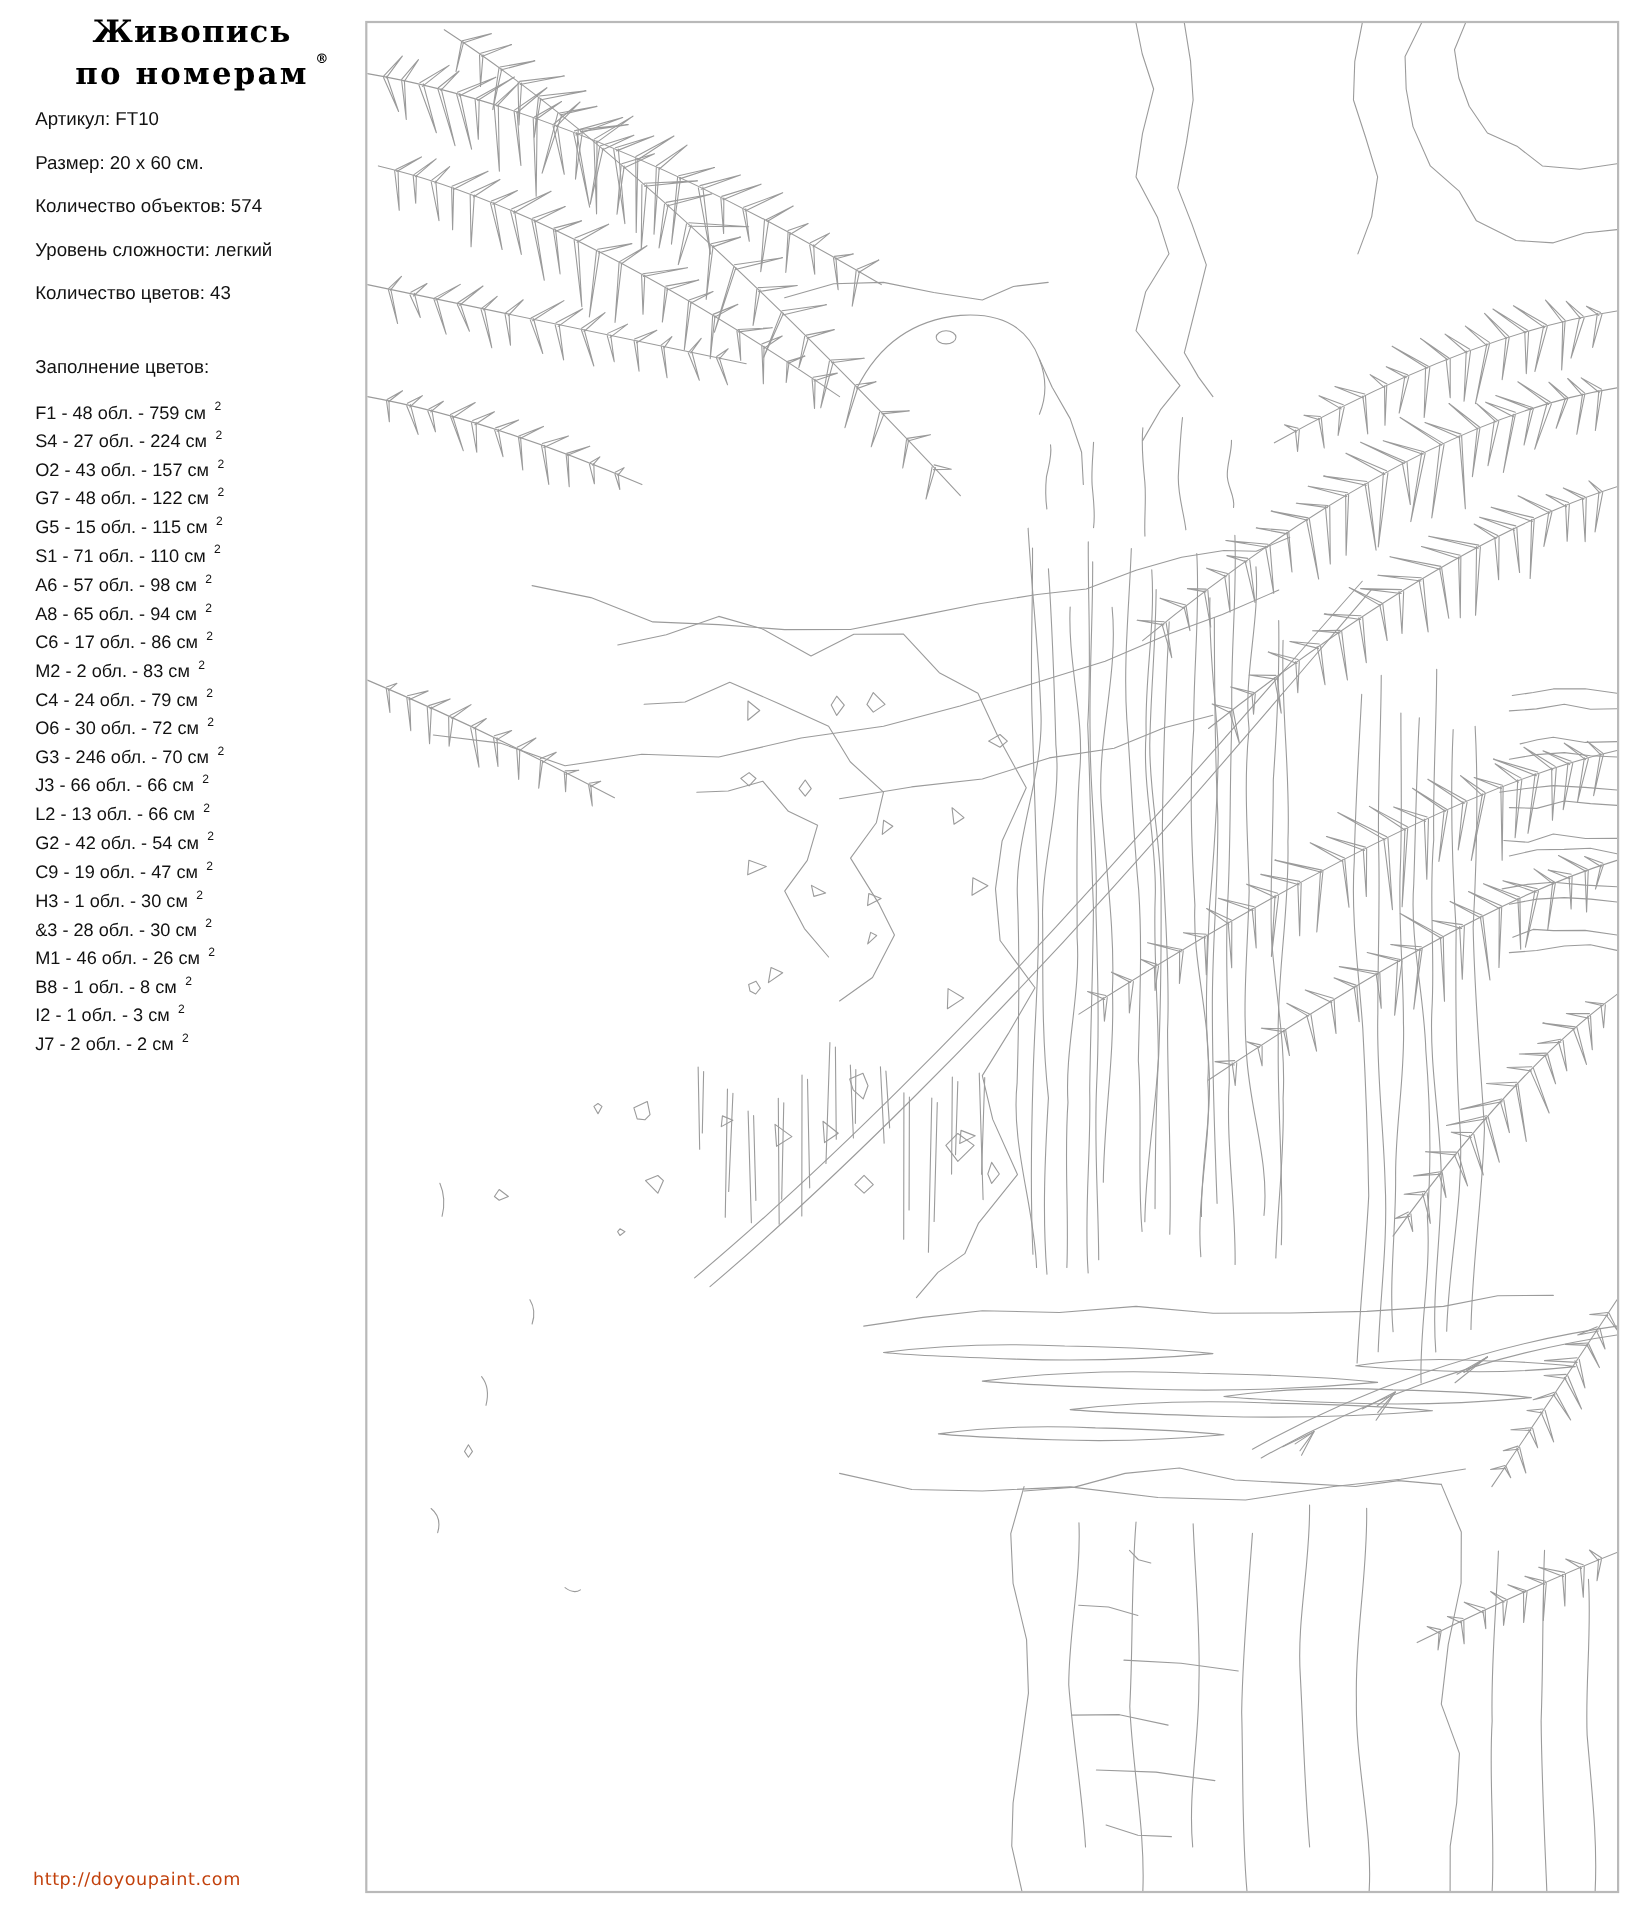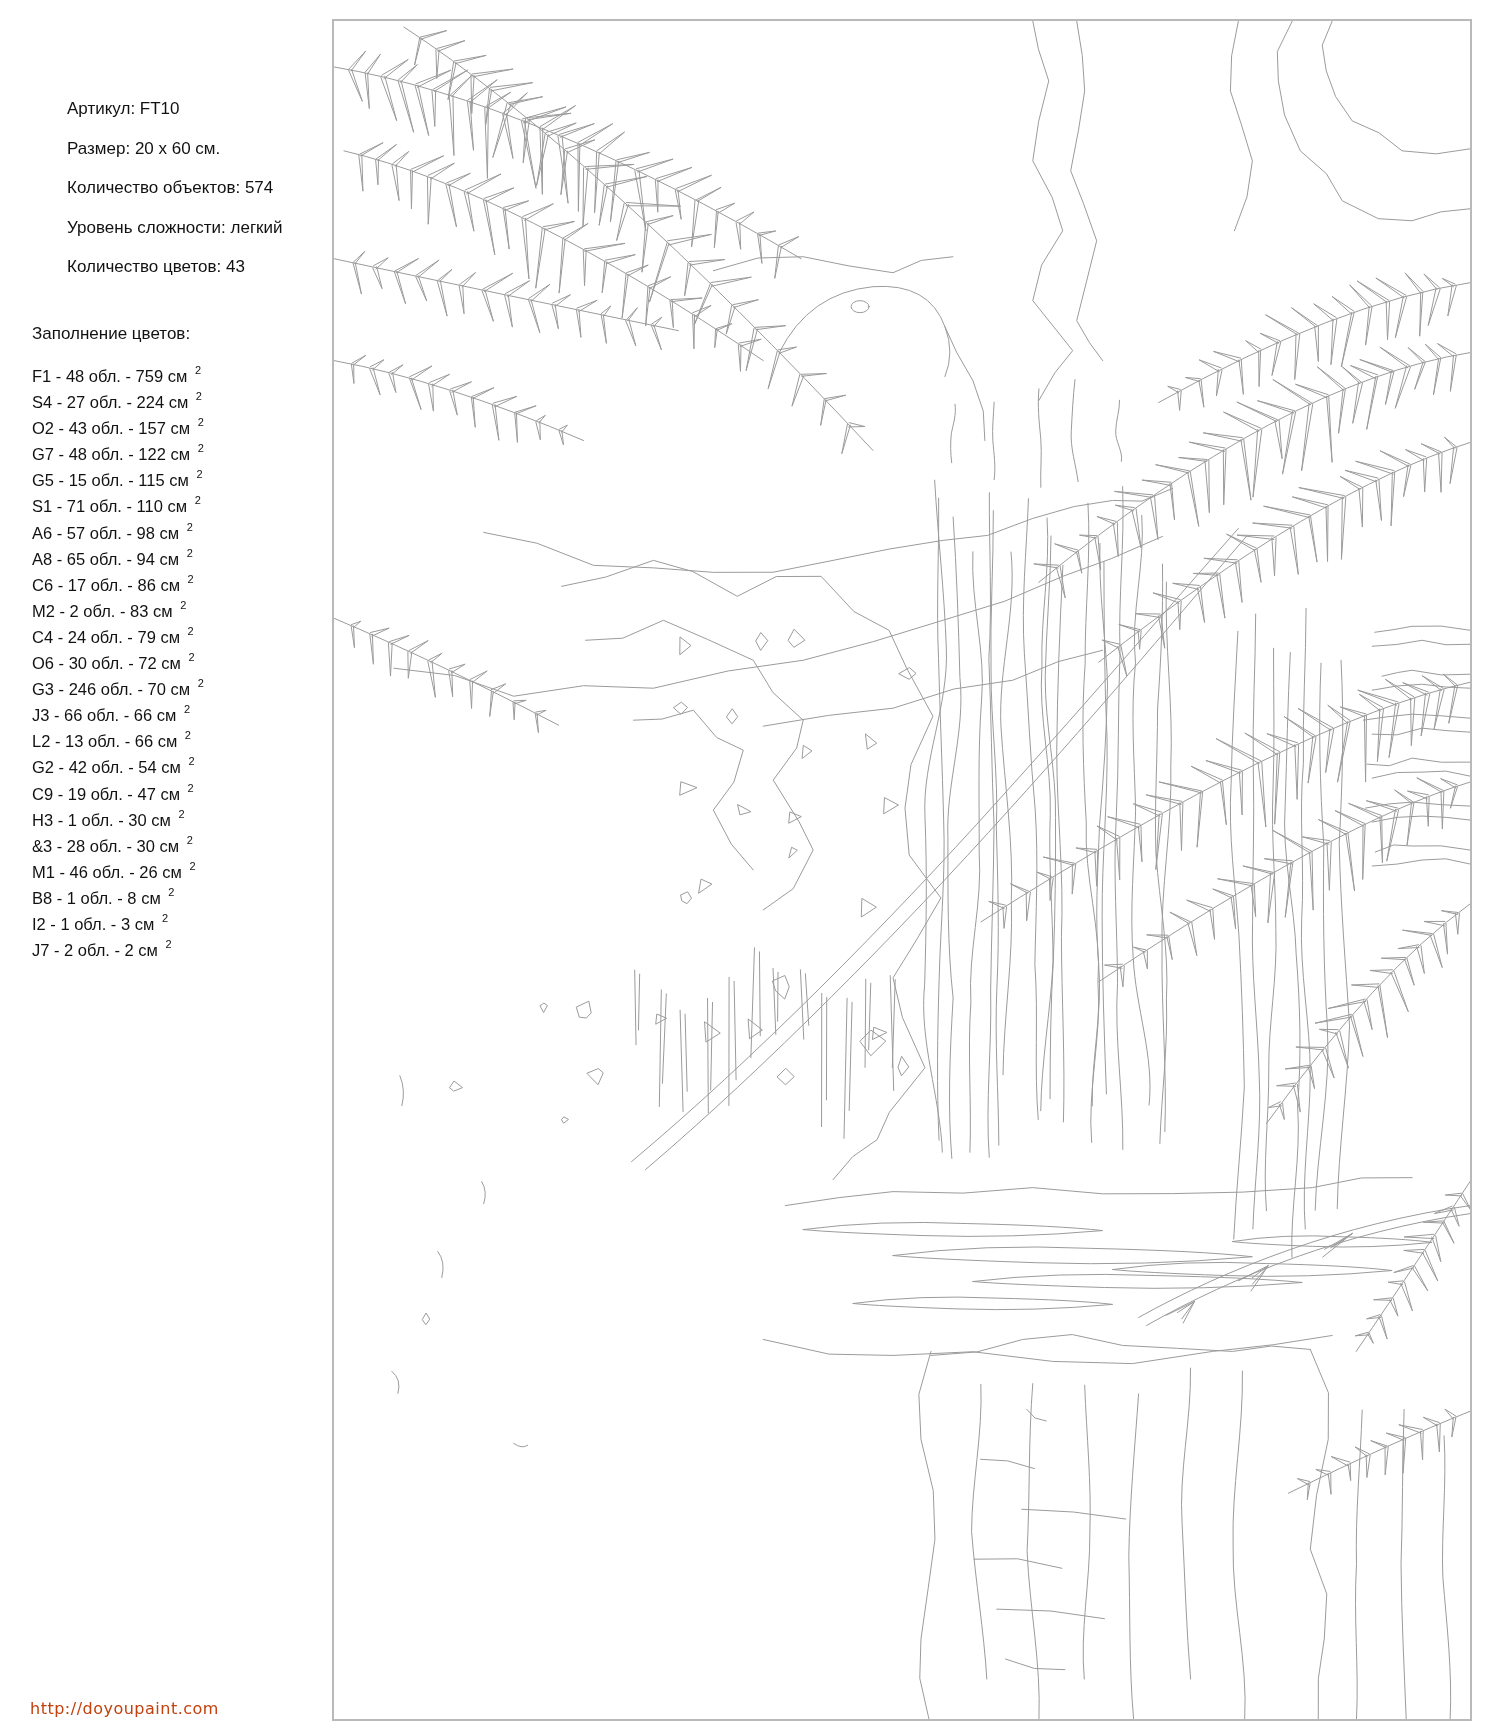--- a/index.html
+++ b/index.html
@@ -9,21 +9,21 @@
     font-family:"Liberation Sans", sans-serif; color:#121212; overflow:hidden;
   }
   .brand {
     position:absolute; left:62px; top:12px; width:225px; text-align:center;
     font-family:"DejaVu Serif", serif; font-weight:700; color:#000;
   }
   .brand-line1 { font-size:28px; letter-spacing:1px; }
   .brand-line2row { position:relative; display:inline-block; font-size:28px; margin-top:5px; letter-spacing:2px; }
   .brand-reg { position:absolute; right:-18px; top:-4px; font-size:12px; letter-spacing:0; }
   .meta { position:absolute; left:32px; top:100px; font-size:17px; }
-  .meta-line { line-height:17.5px; margin-bottom:22px; white-space:nowrap;margin-left:35px; }
+  .meta-line { line-height:17.5px; margin-bottom:22px; white-space:nowrap; }
   .fills-title { position:absolute; left:32px; top:324px; font-size:17px; }
   .fills {
     position:absolute; left:32px; top:361px; list-style:none;
     font-size:16.5px; line-height:21.6px; white-space:nowrap;
   }
   .fills sup { font-size:11px; position:relative; top:-1px; margin-left:3px; }
   .footer-url {
     position:absolute; left:30px; top:1699px; font-size:16px; color:#c2410c;
     text-decoration:none; font-family:"DejaVu Sans", sans-serif; letter-spacing:0.5px;
   }
@@ -32,20 +32,27 @@
     border:2px solid #b9b9b9; background:#fff;
   }
   #art { position:absolute; left:0; top:0; width:100%; height:100%; }
   #art g { fill:none; stroke-width:1; stroke-linejoin:round; stroke-linecap:round; }
 </style>
 </head>
 <body>
 
 <div class="page">
 
+  <header class="brand">
+    <div class="brand-line1">Живопись</div>
+    <div class="brand-line2row">
+      <span>по номерам</span>
+      <span class="brand-reg">®</span>
+    </div>
+  </header>
 
   <section class="meta">
     <div class="meta-line">Артикул: FT10</div>
     <div class="meta-line">Размер: 20 x 60 см.</div>
     <div class="meta-line">Количество объектов: 574</div>
     <div class="meta-line">Уровень сложности: легкий</div>
     <div class="meta-line">Количество цветов: 43</div>
   </section>
 
   <div class="fills-title">Заполнение цветов:</div>

